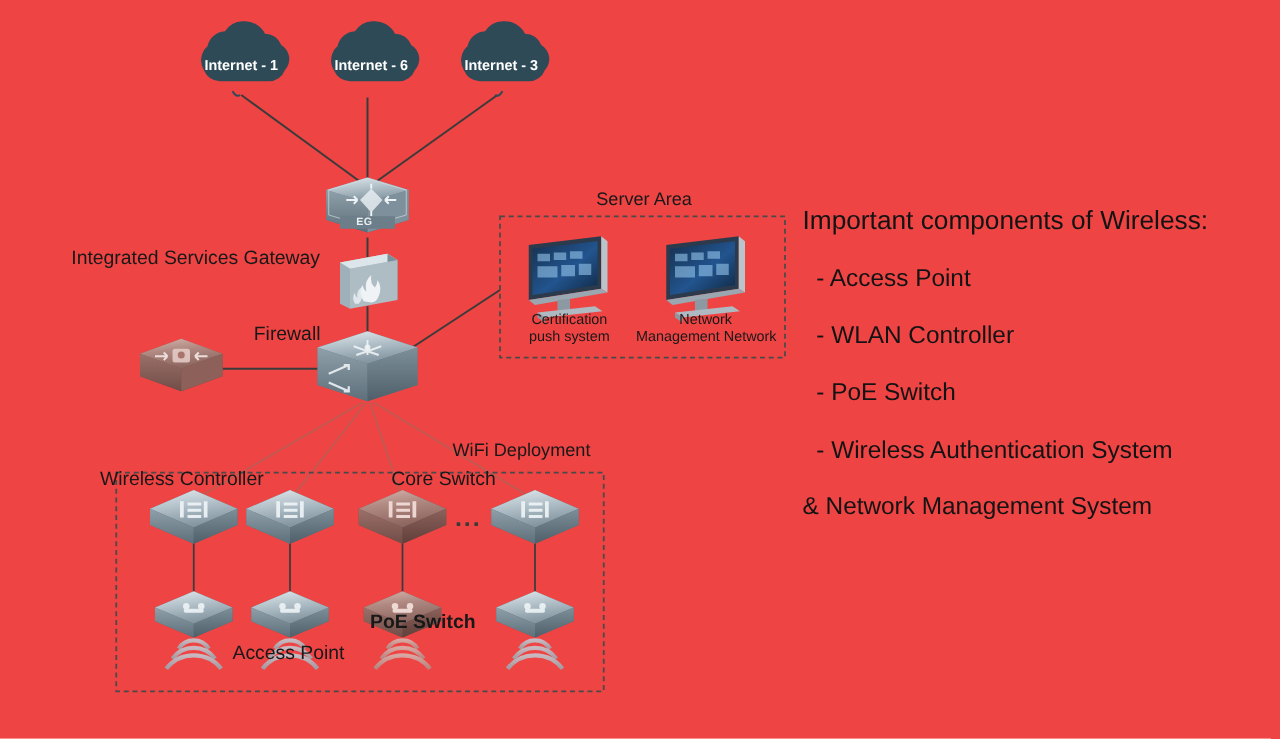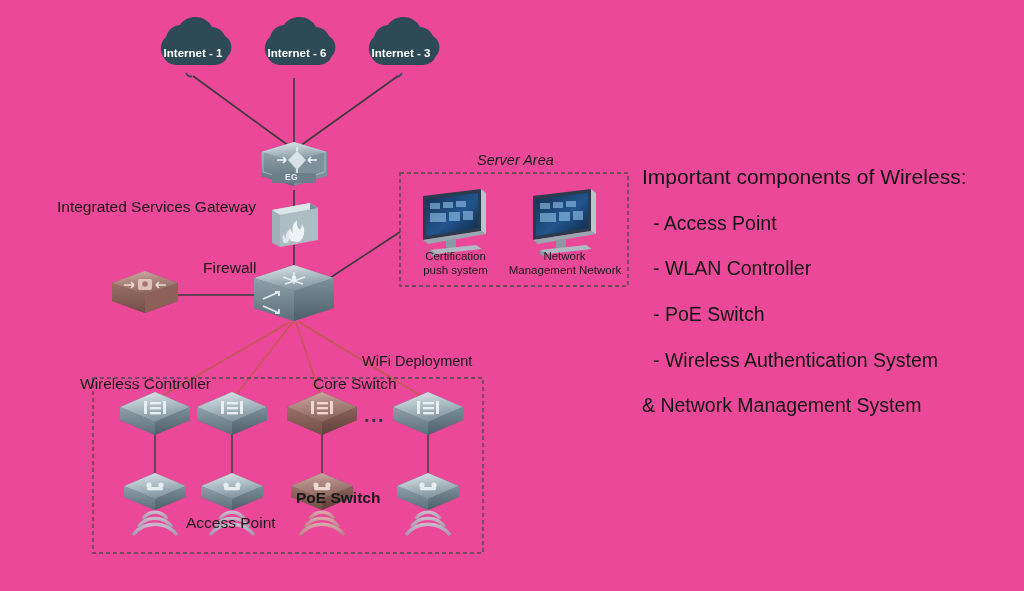--- a/index.html
+++ b/index.html
@@ -4,21 +4,21 @@
 <style>
   html, body {
     margin: 0;
     padding: 0;
     background: #ffffff;
   }
   #canvas {
     position: relative;
     width: 1024px;
     height: 591px;
-    background: #ec4899;
+    background: #ef4444;
     font-family: "Liberation Sans", sans-serif;
     overflow: hidden;
   }
   .svg-layer {
     position: absolute;
     left: 0;
     top: 0;
     width: 1024px;
     height: 591px;
   }
@@ -385,21 +385,21 @@
   <div class="cloud-text" style="left:148px; top:47px; width:90px;">Internet - 1</div>
   <div class="cloud-text" style="left:252px; top:47px; width:90px;">Internet - 6</div>
   <div class="cloud-text" style="left:356px; top:47px; width:90px;">Internet - 3</div>
 
   <div class="lbl lbl-dev" style="left:57px; top:150px;">Integrated Services Gateway</div>
   <div class="eg-text" style="left:285px; top:172px;">EG</div>
   <div class="lbl lbl-dev" style="left:203px; top:211px;">Firewall</div>
   <div class="lbl lbl-dev" style="left:313px; top:327px;">Core Switch</div>
   <div class="lbl lbl-dev" style="left:80px; top:327px;">Wireless Controller</div>
 
-  <div class="lbl lbl-area" style="left:477px; top:152px;font-style:italic;">Server Area</div>
+  <div class="lbl lbl-area" style="left:477px; top:152px;">Server Area</div>
   <div class="lbl lbl-small" style="left:408px; top:250px; width:95px;">Certification</div>
   <div class="lbl lbl-small" style="left:408px; top:264px; width:95px;">push system</div>
   <div class="lbl lbl-small" style="left:517px; top:250px; width:95px;">Network</div>
   <div class="lbl lbl-small" style="left:505px; top:264px; width:120px;">Management Network</div>
 
   <div class="lbl lbl-area" style="left:362px; top:353px;">WiFi Deployment</div>
   <div class="lbl lbl-dev" style="left:296px; top:441px;font-weight:bold;">PoE Switch</div>
   <div class="lbl lbl-dev" style="left:186px; top:466px;">Access Point</div>
   <div class="dots" style="left:364px; top:405px;">...</div>
 

